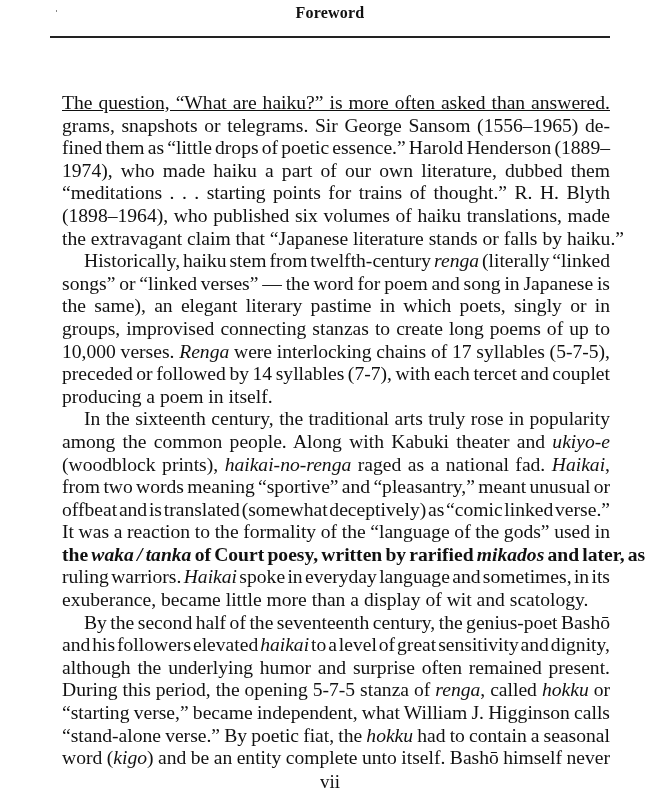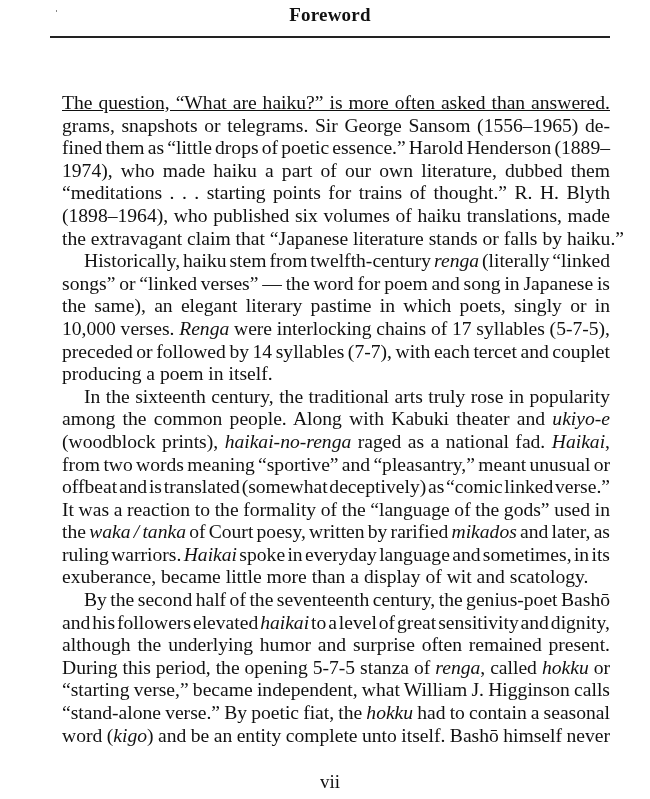--- a/index.html
+++ b/index.html
@@ -19,21 +19,21 @@
       position: absolute;
       left: 0; top: 0;
       width: 650px; height: 799px;
     }
     .running-head {
       position: absolute;
       left: 50px;
       width: 560px;
       top: 4px;
       text-align: center;
-      font-size: 19px;
+      font-size: 16px;
       font-weight: bold;
       letter-spacing: 0.2px;
     }
     .head-rule {
       position: absolute;
       left: 50px;
       width: 427px;
       top: 36px;
       border-top: 2px solid #222;
       width: 427px;
@@ -92,32 +92,33 @@
         <span class="line" style="white-space: nowrap; text-align-last: left; text-align: left; display: block;"><span style="white-space: nowrap; word-spacing: -1.73281px;"><span>fined them as “little drops of poetic essence.” Harold Henderson (1889–</span></span></span>
         <span class="line" style="white-space: nowrap; text-align-last: left; text-align: left; display: block;"><span style="white-space: nowrap; word-spacing: 3.27131px;"><span>1974), who made haiku a part of our own literature, dubbed them</span></span></span>
         <span class="line" style="white-space: nowrap; text-align-last: left; text-align: right; display: block;"><span style="white-space: nowrap; word-spacing: 2.58203px;"><span>“meditations . . . starting points for trains of thought.” R. H. Blyth</span></span></span>
         <span class="line" style="white-space: nowrap; text-align-last: left; text-align: left; display: block;"><span style="white-space: nowrap; word-spacing: 0.746094px;"><span>(1898–1964), who published six volumes of haiku translations, made</span></span></span>
         <span class="line last" style="white-space: nowrap; text-align-last: left; text-align: left; display: block;"><span>the extravagant claim that “Japanese literature stands or falls by haiku.”</span></span>
       </div>
       <div>
         <span class="line indent" style="white-space: nowrap; text-align-last: left; text-align: left; display: block;"><span style="white-space: nowrap; word-spacing: -1.99554px;"><span>Historically, haiku stem from twelfth-century </span><em>renga</em><span> (literally “linked</span></span></span>
         <span class="line" style="white-space: nowrap; text-align-last: left; text-align: left; display: block;"><span style="white-space: nowrap; word-spacing: -1.08534px; margin-top: 36px;"><span>songs” or “linked verses” — the word for poem and song in Japanese is</span></span></span>
         <span class="line" style="white-space: nowrap; text-align-last: left; text-align: left; display: block;"><span style="white-space: nowrap; word-spacing: 3.36932px;"><span>the same), an elegant literary pastime in which poets, singly or in</span></span></span>
+        <span class="line" style="white-space: nowrap; text-align-last: left; text-align: left; display: block;"><span style="white-space: nowrap; word-spacing: 1.09219px;"><span>groups, improvised connecting stanzas to create long poems of up to</span></span></span>
         <span class="line" style="white-space: nowrap; text-align-last: left; text-align: left; display: block;"><span style="white-space: nowrap; word-spacing: -0.175347px;"><span>10,000 verses. </span><em>Renga</em><span> were interlocking chains of 17 syllables (5-7-5),</span></span></span>
         <span class="line" style="white-space: nowrap; text-align-last: left; text-align: left; display: block;"><span style="white-space: nowrap; word-spacing: -1.32528px;"><span>preceded or followed by 14 syllables (7-7), with each tercet and couplet</span></span></span>
         <span class="line last" style="white-space: nowrap; text-align-last: left; text-align: left; display: block;"><span>producing a poem in itself.</span></span>
       </div>
       <div>
         <span class="line indent" style="white-space: nowrap; text-align-last: left; text-align: left; display: block;"><span style="white-space: nowrap; word-spacing: 0.545312px;"><span>In the sixteenth century, the traditional arts truly rose in popularity</span></span></span>
         <span class="line" style="white-space: nowrap; text-align-last: left; text-align: left; display: block;"><span style="white-space: nowrap; word-spacing: 2.36458px;"><span>among the common people. Along with Kabuki theater and </span><em>ukiyo-e</em></span></span>
         <span class="line" style="white-space: nowrap; text-align-last: left; text-align: left; display: block;"><span style="white-space: nowrap; word-spacing: 1.59375px;"><span>(woodblock prints), </span><em>haikai-no-renga</em><span> raged as a national fad. </span><em>Haikai</em><span>,</span></span></span>
         <span class="line" style="white-space: nowrap; text-align-last: left; text-align: left; display: block;"><span style="white-space: nowrap; word-spacing: -1.60243px;"><span>from two words meaning “sportive” and “pleasantry,” meant unusual or</span></span></span>
         <span class="line" style="white-space: nowrap; text-align-last: left; text-align: left; display: block;"><span style="white-space: nowrap; word-spacing: -3.14931px;"><span>offbeat and is translated (somewhat deceptively) as “comic linked verse.”</span></span></span>
         <span class="line" style="white-space: nowrap; text-align-last: left; text-align: left; display: block;"><span style="white-space: nowrap; word-spacing: -0.265625px;"><span>It was a reaction to the formality of the “language of the gods” used in</span></span></span>
-        <span class="line" style="white-space: nowrap; text-align-last: left; text-align: left; display: block;"><span style="white-space: nowrap; word-spacing: -1.68149px;"><span>the </span><em>waka / tanka</em><span> of Court poesy, written by rarified </span><em>mikados</em><span> and later, as</span></span></span>
+        <span class="line" style="white-space: nowrap; text-align-last: left; text-align: left; display: block; font-weight: bold;"><span style="white-space: nowrap; word-spacing: -1.68149px;"><span>the </span><em>waka / tanka</em><span> of Court poesy, written by rarified </span><em>mikados</em><span> and later, as</span></span></span>
         <span class="line" style="white-space: nowrap; text-align-last: left; text-align: left; display: block;"><span style="white-space: nowrap; word-spacing: -2.55469px;"><span>ruling warriors. </span><em>Haikai</em><span> spoke in everyday language and sometimes, in its</span></span></span>
         <span class="line last" style="white-space: nowrap; text-align-last: left; text-align: left; display: block;"><span>exuberance, became little more than a display of wit and scatology.</span></span>
       </div>
       <div>
         <span class="line indent" style="white-space: nowrap; text-align-last: left; text-align: left; display: block;"><span style="white-space: nowrap; word-spacing: -1.4125px;"><span>By the second half of the seventeenth century, the genius-poet Bashō</span></span></span>
         <span class="line" style="white-space: nowrap; text-align-last: left; text-align: left; display: block;"><span style="white-space: nowrap; word-spacing: -2.97526px;"><span>and his followers elevated </span><em>haikai</em><span> to a level of great sensitivity and dignity,</span></span></span>
         <span class="line" style="white-space: nowrap; text-align-last: left; text-align: left; display: block;"><span style="white-space: nowrap; word-spacing: 1.91211px;"><span>although the underlying humor and surprise often remained present.</span></span></span>
         <span class="line" style="white-space: nowrap; text-align-last: left; text-align: left; display: block;"><span style="white-space: nowrap; word-spacing: 0.0667614px;"><span>During this period, the opening 5-7-5 stanza of </span><em>renga</em><span>, called </span><em>hokku</em><span> or</span></span></span>
         <span class="line" style="white-space: nowrap; text-align-last: left; text-align: left; display: block;"><span style="white-space: nowrap; word-spacing: -0.664062px;"><span>“starting verse,” became independent, what William J. Higginson calls</span></span></span>
         <span class="line" style="white-space: nowrap; text-align-last: left; text-align: left; display: block;"><span style="white-space: nowrap; word-spacing: -0.78267px;"><span>“stand-alone verse.” By poetic fiat, the </span><em>hokku</em><span> had to contain a seasonal</span></span></span>

